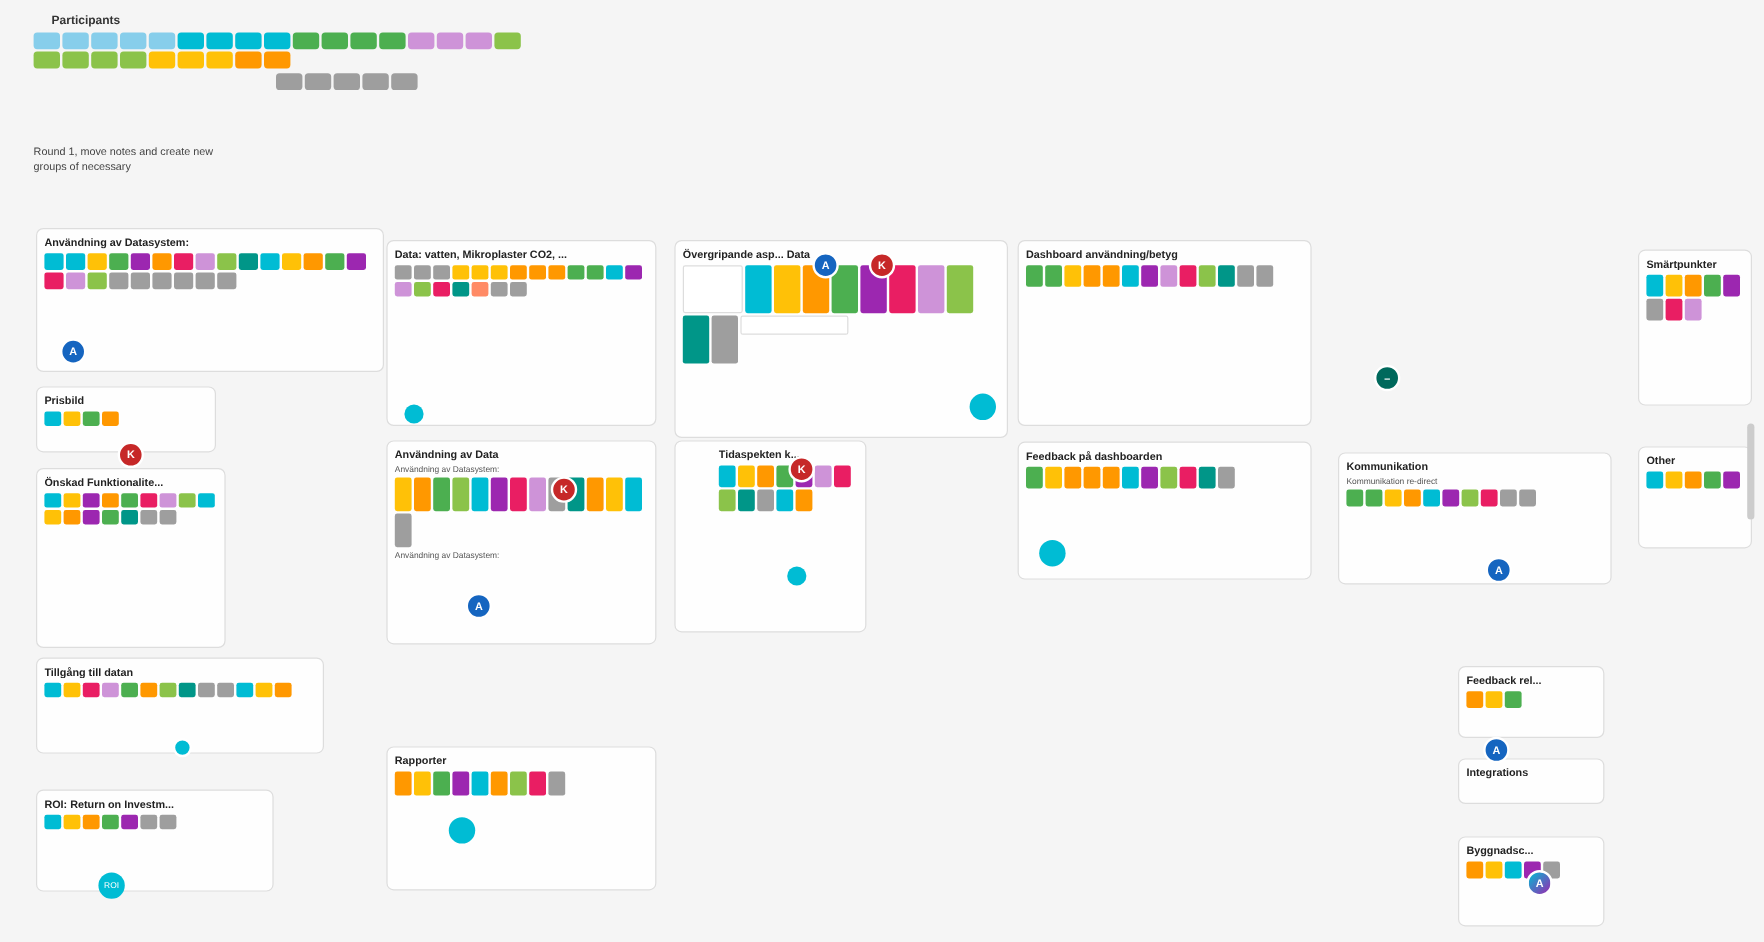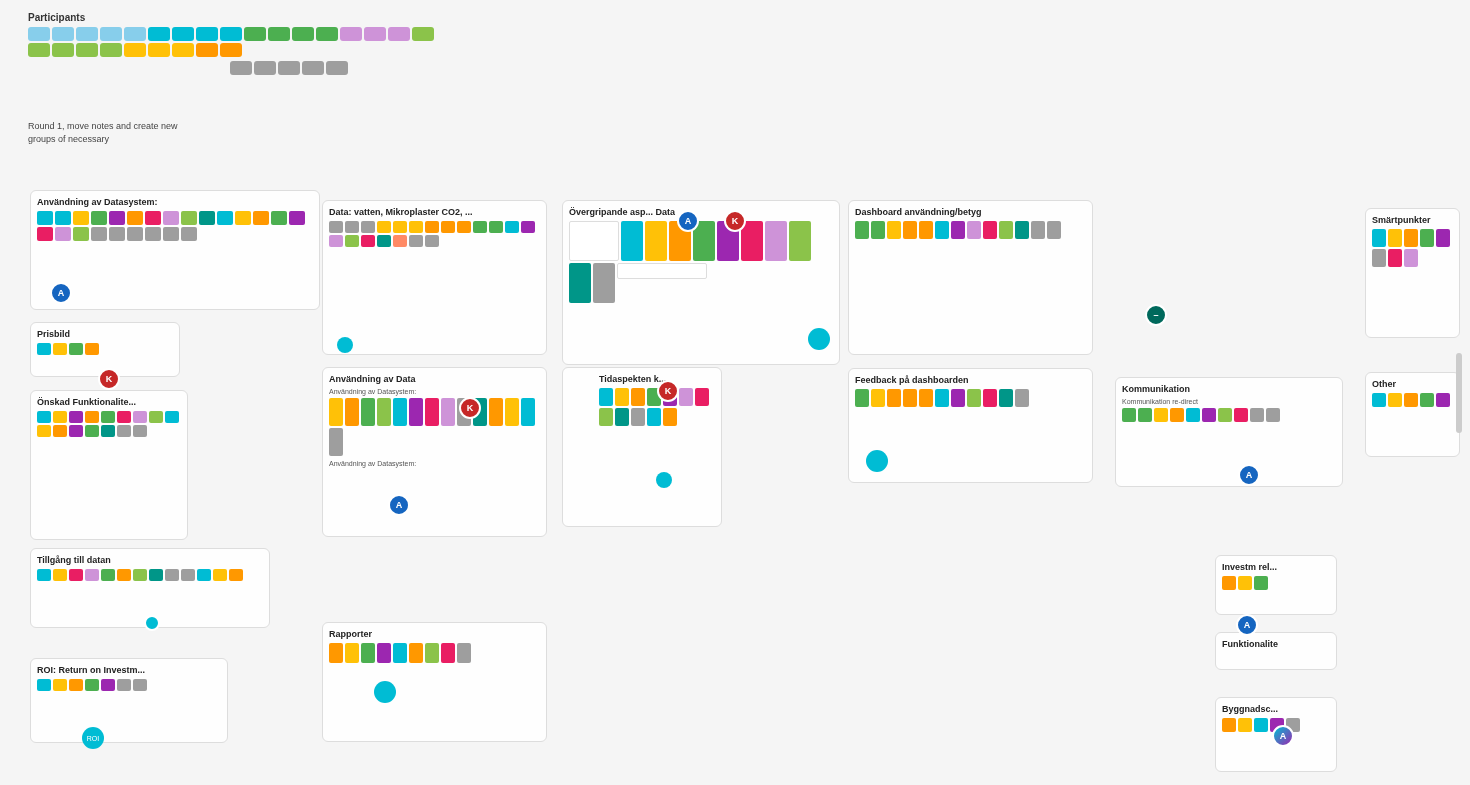--- a/index.html
+++ b/index.html
@@ -23,20 +23,21 @@
       position: absolute;
       top: 12px;
       left: 28px;
     }
 
     .participants-label {
       font-size: 10px;
       color: #333;
       font-weight: 600;
       margin-bottom: 4px;
+      margin-left: 15px;
     }
 
     .participants-row {
       display: flex;
       gap: 2px;
       flex-wrap: wrap;
       max-width: 420px;
     }
 
     .participant-chip {
@@ -420,30 +421,30 @@
       <div class="sticky c-cyan" style="width:14px;height:14px;"></div>
       <div class="sticky c-purple" style="width:14px;height:14px;"></div>
       <div class="sticky c-lime" style="width:14px;height:14px;"></div>
       <div class="sticky c-pink" style="width:14px;height:14px;"></div>
       <div class="sticky c-gray" style="width:14px;height:14px;"></div>
       <div class="sticky c-gray" style="width:14px;height:14px;"></div>
     </div>
   </div>
 
   <div class="group" style="left:1215px;top:555px;width:122px;height:60px;">
-    <div class="group-title">Investm rel...</div>
+    <div class="group-title">Feedback rel...</div>
     <div class="sticky-grid">
       <div class="sticky c-orange" style="width:14px;height:14px;"></div>
       <div class="sticky c-yellow" style="width:14px;height:14px;"></div>
       <div class="sticky c-green" style="width:14px;height:14px;"></div>
     </div>
   </div>
 
   <div class="group" style="left:1215px;top:632px;width:122px;height:38px;">
-    <div class="group-title">Funktionalite</div>
+    <div class="group-title">Integrations</div>
   </div>
 
   <div class="group" style="left:1215px;top:697px;width:122px;height:75px;">
     <div class="group-title">Byggnadsc...</div>
     <div class="sticky-grid">
       <div class="sticky c-orange" style="width:14px;height:14px;"></div>
       <div class="sticky c-yellow" style="width:14px;height:14px;"></div>
       <div class="sticky c-cyan" style="width:14px;height:14px;"></div>
       <div class="sticky c-purple" style="width:14px;height:14px;"></div>
       <div class="sticky c-gray" style="width:14px;height:14px;"></div>

